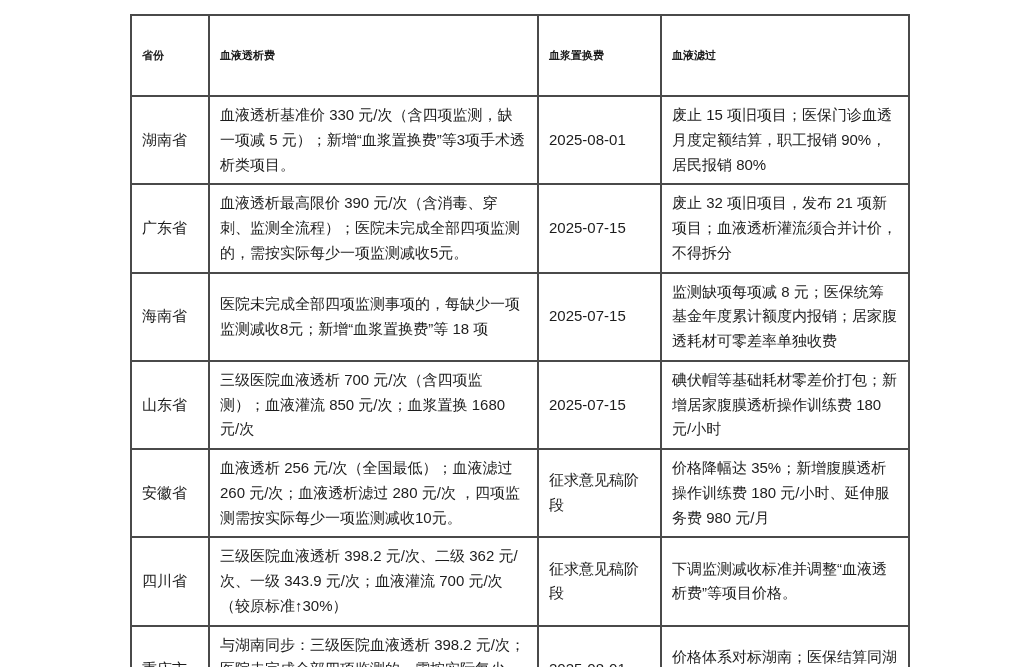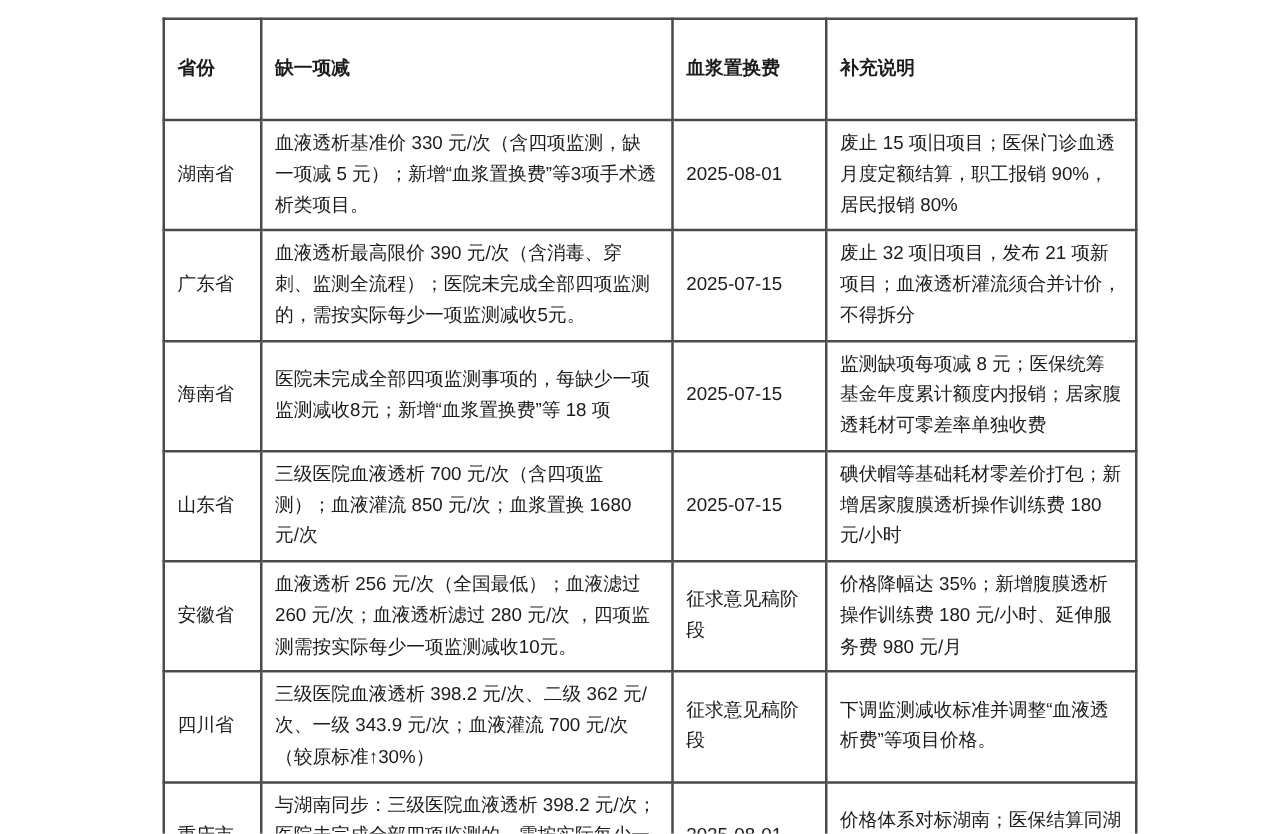--- a/index.html
+++ b/index.html
@@ -32,21 +32,21 @@
     vertical-align: middle;
     text-align: left;
     font-size: 15px;
     line-height: 1.65;
     padding: 6px 10px;
     color: #1c1c1c;
     overflow: hidden;
   }
   table.pricing th {
     font-weight: bold;
-    font-size: 15px;
+    font-size: 11px;
     height: 81px;
   }
   td.province {
     font-weight: normal;
     white-space: nowrap;
   }
   col.c-province { width: 78px; }
   col.c-content  { width: 329px; }
   col.c-time     { width: 123px; }
   col.c-notes    { width: 248px; }
@@ -65,23 +65,23 @@
   <table class="pricing">
     <colgroup>
       <col class="c-province">
       <col class="c-content">
       <col class="c-time">
       <col class="c-notes">
     </colgroup>
     <thead>
       <tr>
         <th>省份</th>
-        <th>缺一项减</th>
+        <th>血液透析费</th>
         <th>血浆置换费</th>
-        <th>补充说明</th>
+        <th>血液滤过</th>
       </tr>
     </thead>
     <tbody>
       <tr class="r0">
         <td class="province">湖南省</td>
         <td>血液透析基准价 330 元/次（含四项监测，缺一项减 5 元）；新增“血浆置换费”等3项手术透析类项目。</td>
         <td>2025-08-01</td>
         <td>废止 15 项旧项目；医保门诊血透月度定额结算，职工报销 90%，居民报销 80%</td>
       </tr>
       <tr class="r1">

